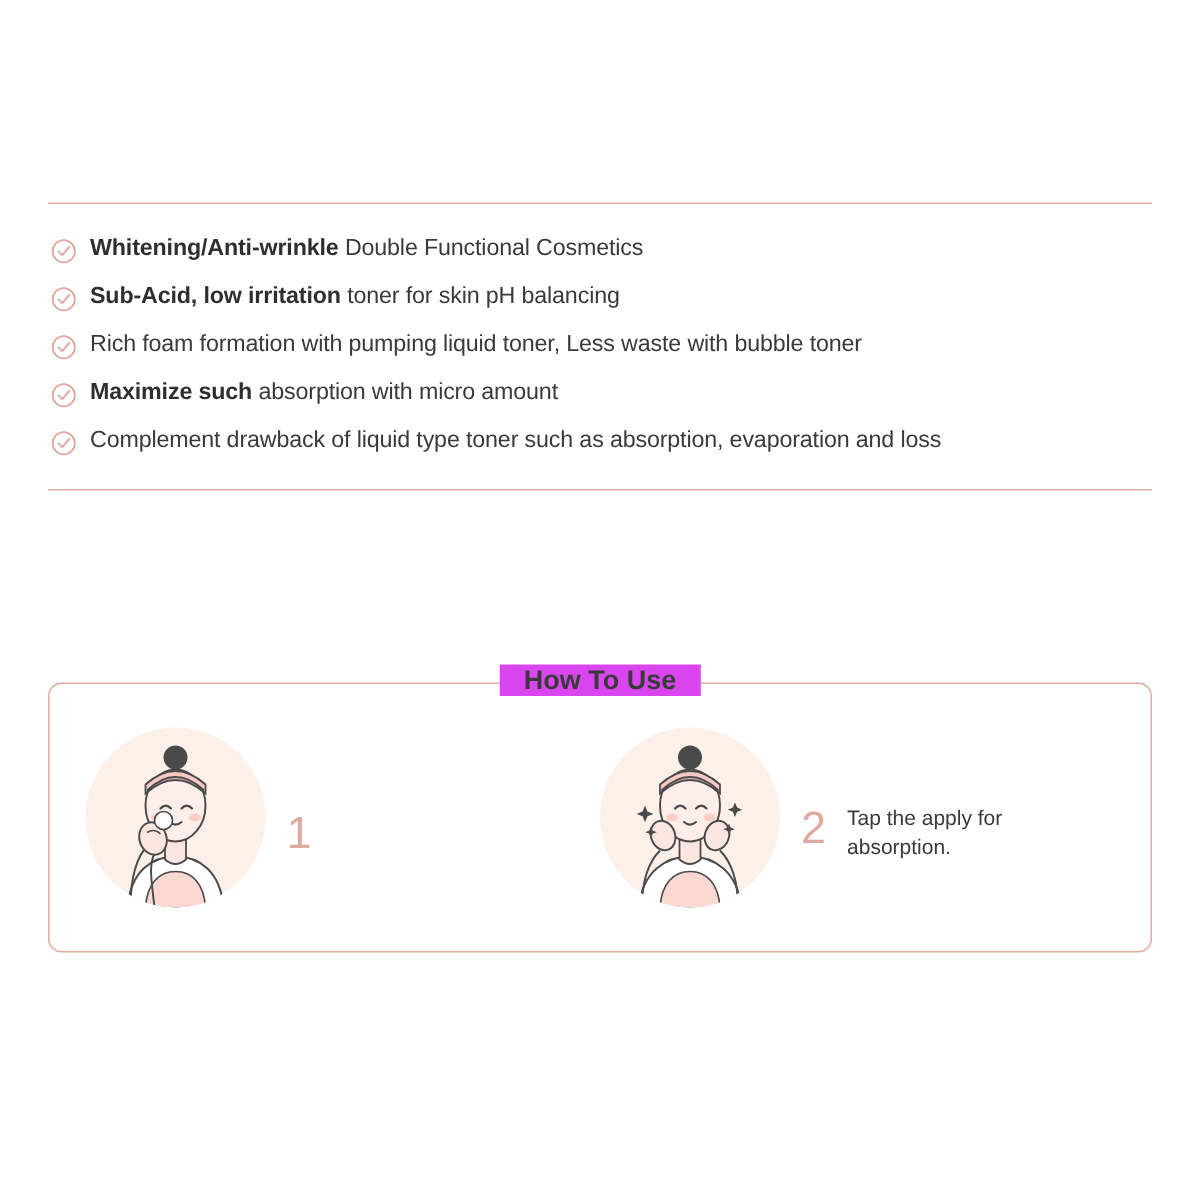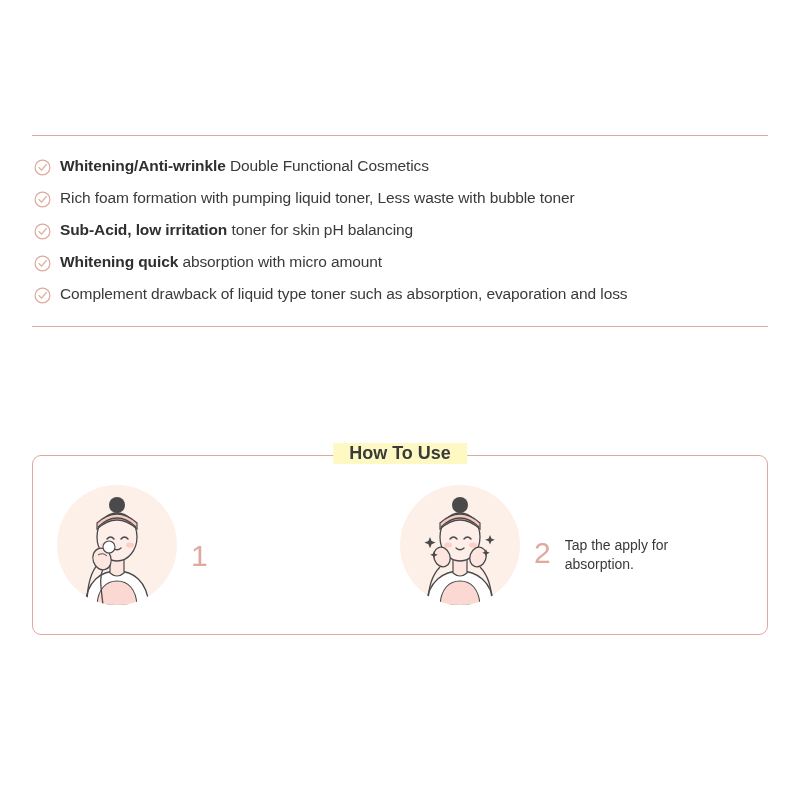--- a/index.html
+++ b/index.html
@@ -62,21 +62,21 @@
     height: 180px;
     border: 1.5px solid #e0a99d;
     border-radius: 9px;
     box-sizing: border-box;
   }
   .howto-title {
     position: absolute;
     left: 50%;
     top: -13px;
     transform: translateX(-50%);
-    background: #fef9c3;
+    background: #d946ef;
     padding: 0 16px;
     font-size: 18px;
     font-weight: bold;
     color: #3a3a3a;
     white-space: nowrap;
   }
   .steps {
     display: flex;
     height: 100%;
     align-items: center;
@@ -135,41 +135,41 @@
       <span class="feature-text"><b class="bold">Whitening/Anti-wrinkle</b><span> Double Functional Cosmetics</span></span>
     </div>
 
     <div class="feature-row">
       <span class="check-icon">
         <svg width="17" height="17" viewBox="0 0 17 17">
             <circle cx="8.5" cy="8.5" r="7.4" fill="none" stroke="#e0a99d" stroke-width="1.2"></circle>
             <polyline points="5,8.6 7.5,11.1 12.2,5.6" fill="none" stroke="#e0a99d" stroke-width="1.3" stroke-linecap="round" stroke-linejoin="round"></polyline>
           </svg>
       </span>
+      <span class="feature-text"><b class="bold">Sub-Acid, low irritation</b><span> toner for skin pH balancing</span></span>
+    </div>
+
+    <div class="feature-row">
+      <span class="check-icon">
+        <svg width="17" height="17" viewBox="0 0 17 17">
+            <circle cx="8.5" cy="8.5" r="7.4" fill="none" stroke="#e0a99d" stroke-width="1.2"></circle>
+            <polyline points="5,8.6 7.5,11.1 12.2,5.6" fill="none" stroke="#e0a99d" stroke-width="1.3" stroke-linecap="round" stroke-linejoin="round"></polyline>
+          </svg>
+      </span>
       <span class="feature-text">Rich foam formation with pumping liquid toner, Less waste with bubble toner</span>
     </div>
 
     <div class="feature-row">
       <span class="check-icon">
         <svg width="17" height="17" viewBox="0 0 17 17">
             <circle cx="8.5" cy="8.5" r="7.4" fill="none" stroke="#e0a99d" stroke-width="1.2"></circle>
             <polyline points="5,8.6 7.5,11.1 12.2,5.6" fill="none" stroke="#e0a99d" stroke-width="1.3" stroke-linecap="round" stroke-linejoin="round"></polyline>
           </svg>
       </span>
-      <span class="feature-text"><b class="bold">Sub-Acid, low irritation</b><span> toner for skin pH balancing</span></span>
-    </div>
-
-    <div class="feature-row">
-      <span class="check-icon">
-        <svg width="17" height="17" viewBox="0 0 17 17">
-            <circle cx="8.5" cy="8.5" r="7.4" fill="none" stroke="#e0a99d" stroke-width="1.2"></circle>
-            <polyline points="5,8.6 7.5,11.1 12.2,5.6" fill="none" stroke="#e0a99d" stroke-width="1.3" stroke-linecap="round" stroke-linejoin="round"></polyline>
-          </svg>
-      </span>
-      <span class="feature-text"><b class="bold">Whitening quick</b><span> absorption with micro amount</span></span>
+      <span class="feature-text"><b class="bold">Maximize such</b><span> absorption with micro amount</span></span>
     </div>
 
     <div class="feature-row">
       <span class="check-icon">
         <svg width="17" height="17" viewBox="0 0 17 17">
             <circle cx="8.5" cy="8.5" r="7.4" fill="none" stroke="#e0a99d" stroke-width="1.2"></circle>
             <polyline points="5,8.6 7.5,11.1 12.2,5.6" fill="none" stroke="#e0a99d" stroke-width="1.3" stroke-linecap="round" stroke-linejoin="round"></polyline>
           </svg>
       </span>
       <span class="feature-text">Complement drawback of liquid type toner such as absorption, evaporation and loss</span>

